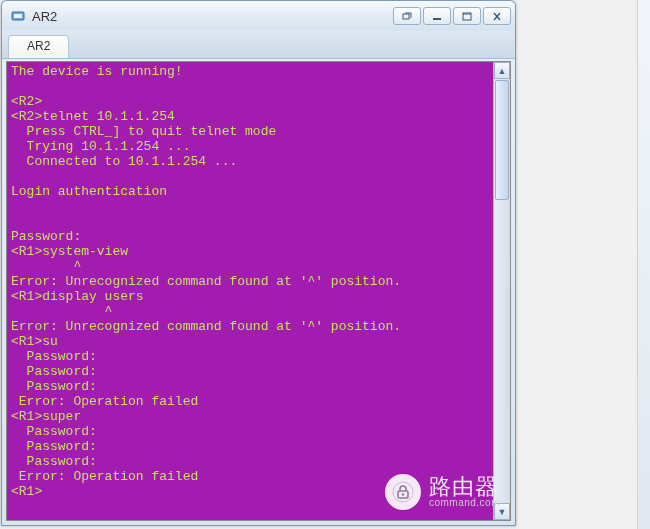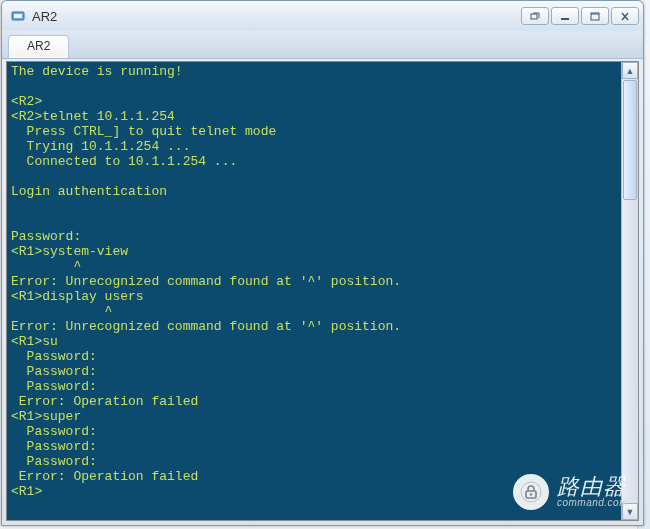--- a/index.html
+++ b/index.html
@@ -5,21 +5,21 @@
     * { margin: 0; padding: 0; box-sizing: border-box; }
     body {
       font-family: "Segoe UI", Arial, sans-serif;
       background: #f0f0f0;
       width: 650px;
       height: 529px;
       overflow: hidden;
       position: relative;
     }
     .window {
-      width: 643px;
+      width: 515px;
       height: 526px;
       background: linear-gradient(to bottom, #e8f0f8, #d8e4f0);
       border: 1px solid #7a9ab8;
       border-radius: 6px 6px 0 0;
       box-shadow: 0 0 3px rgba(0,0,0,0.3);
       margin-left: 1px;
       position: relative;
     }
     .titlebar {
       height: 30px;
@@ -83,21 +83,21 @@
     .terminal-container {
       position: relative;
       margin: 2px 4px 4px 4px;
       height: calc(100% - 64px);
       background: #000;
       border: 1px solid #888;
       display: flex;
     }
     .terminal {
       flex: 1;
-      background: #0c4a6e;
+      background: #a21caf;
       color: #c8e060;
       font-family: "Consolas", "Courier New", monospace;
       font-size: 13px;
       line-height: 15px;
       padding: 2px 4px;
       white-space: pre;
       overflow: hidden;
     }
     .scrollbar {
       width: 17px;
@@ -143,21 +143,20 @@
     }
     .watermark {
       position: absolute;
       right: 10px;
       bottom: 10px;
       display: flex;
       align-items: center;
       gap: 8px;
       opacity: 0.9;
       pointer-events: none;
-      font-style: italic;
     }
     .wm-icon {
       width: 36px;
       height: 36px;
       border-radius: 50%;
       background: #ffffff;
       display: flex;
       align-items: center;
       justify-content: center;
     }

